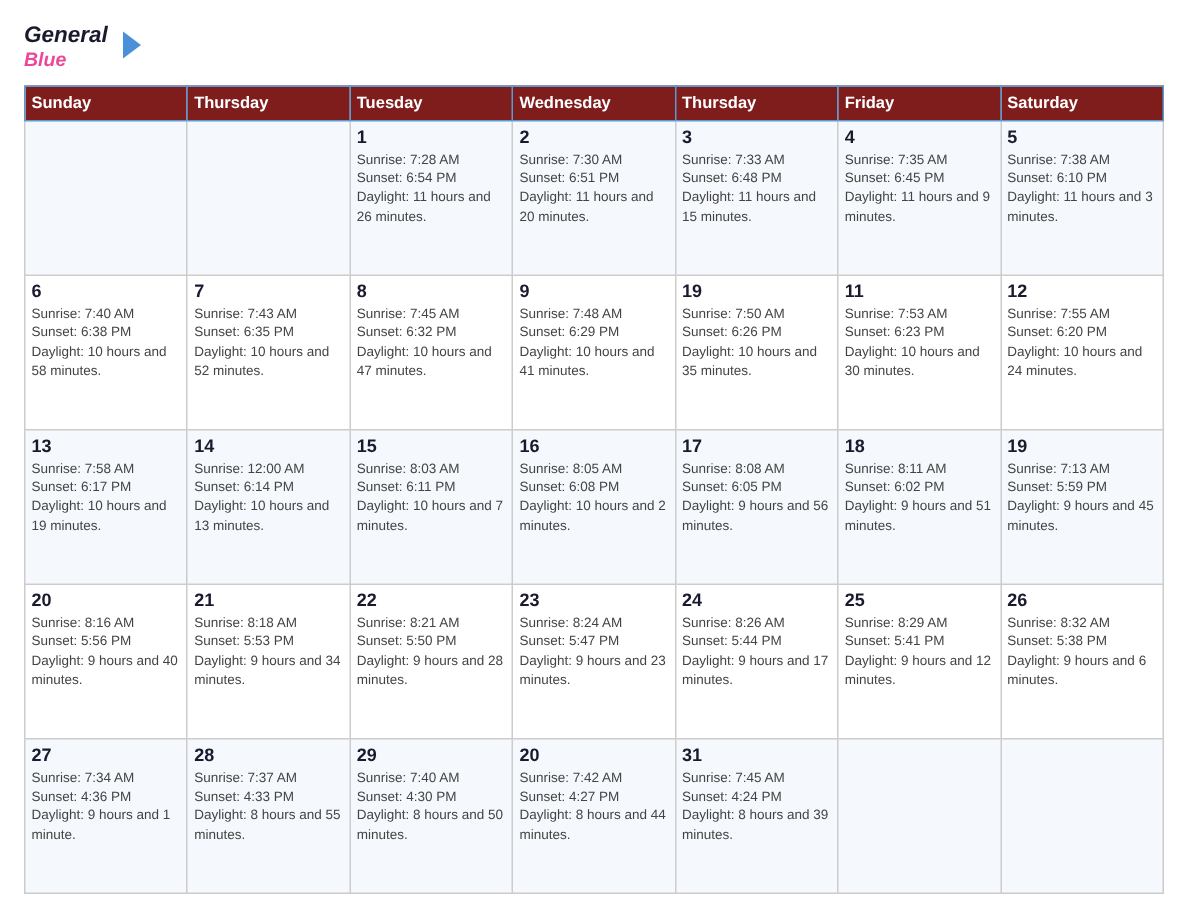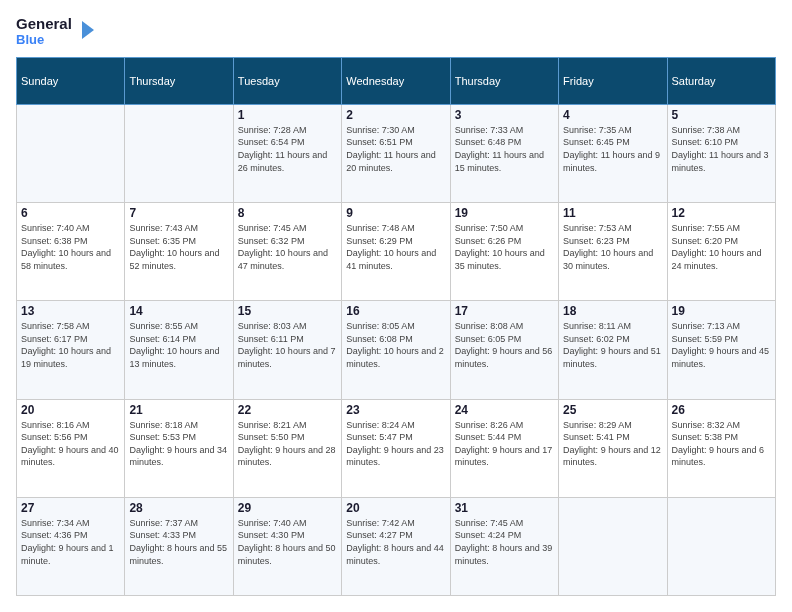--- a/index.html
+++ b/index.html
@@ -20,20 +20,21 @@
     .header {
       display: flex;
       justify-content: space-between;
       align-items: flex-start;
       margin-bottom: 10px;
     }
     .logo {
       display: flex;
       flex-direction: column;
       align-items: flex-end;
+      font-style: italic;
     }
     .title-block {
       text-align: right;
     }
     .month-title {
       font-size: 36px;
       color: #1a1a2e;
       font-weight: normal;
     }
     .location {
@@ -41,27 +42,27 @@
       color: #333;
     }
     .calendar {
       flex: 1;
       border: 1px solid #ccc;
       border-collapse: collapse;
       width: 100%;
       table-layout: fixed;
     }
     .calendar th {
-      background: #0c4a6e;
+      background: #7f1d1d;
       color: #fff;
       font-size: 11px;
-      padding: 17px 4px;
+      padding: 5px 4px;
       text-align: left;
       border: 1px solid #5a9ad0;
-      font-weight: normal;
+      font-weight: bold;
     }
     .calendar td {
       border: 1px solid #ccc;
       vertical-align: top;
       padding: 3px 4px;
       font-size: 9.5px;
       color: #333;
       height: 82px;
       background: #fff;
     }
@@ -89,21 +90,21 @@
   </style>
 </head>
 <body>
 
 <div class="page">
   <div class="header">
     <div class="logo">
   <div style="display:flex;align-items:center;">
     <div>
       <div style="font-size:15px;font-weight:bold;color:#1a1a2e;line-height:1.1">General</div>
-      <div style="font-size:13px;color:#3b82f6;font-weight:bold;line-height:1.1">Blue</div>
+      <div style="font-size:13px;color:#ec4899;font-weight:bold;line-height:1.1">Blue</div>
     </div>
     <svg width="22" height="22" viewBox="0 0 22 22" style="margin-left:2px;margin-bottom:2px">
       <polygon points="8,2 20,11 8,20" fill="#4a90d9"></polygon>
     </svg>
   </div>
 </div>
     <div class="title-block">
       <div class="month-title"></div>
       <div class="location"></div>
     </div>
@@ -215,21 +216,21 @@
         <tr class="week-row">
           <td>
             <span class="day-number">13</span>
             <div class="day-detail">Sunrise: 7:58 AM
 Sunset: 6:17 PM
 Daylight: 10 hours
 and 19 minutes.</div>
           </td>
           <td>
             <span class="day-number">14</span>
-            <div class="day-detail">Sunrise: 8:55 AM
+            <div class="day-detail">Sunrise: 12:00 AM
 Sunset: 6:14 PM
 Daylight: 10 hours
 and 13 minutes.</div>
           </td>
           <td>
             <span class="day-number">15</span>
             <div class="day-detail">Sunrise: 8:03 AM
 Sunset: 6:11 PM
 Daylight: 10 hours
 and 7 minutes.</div>

